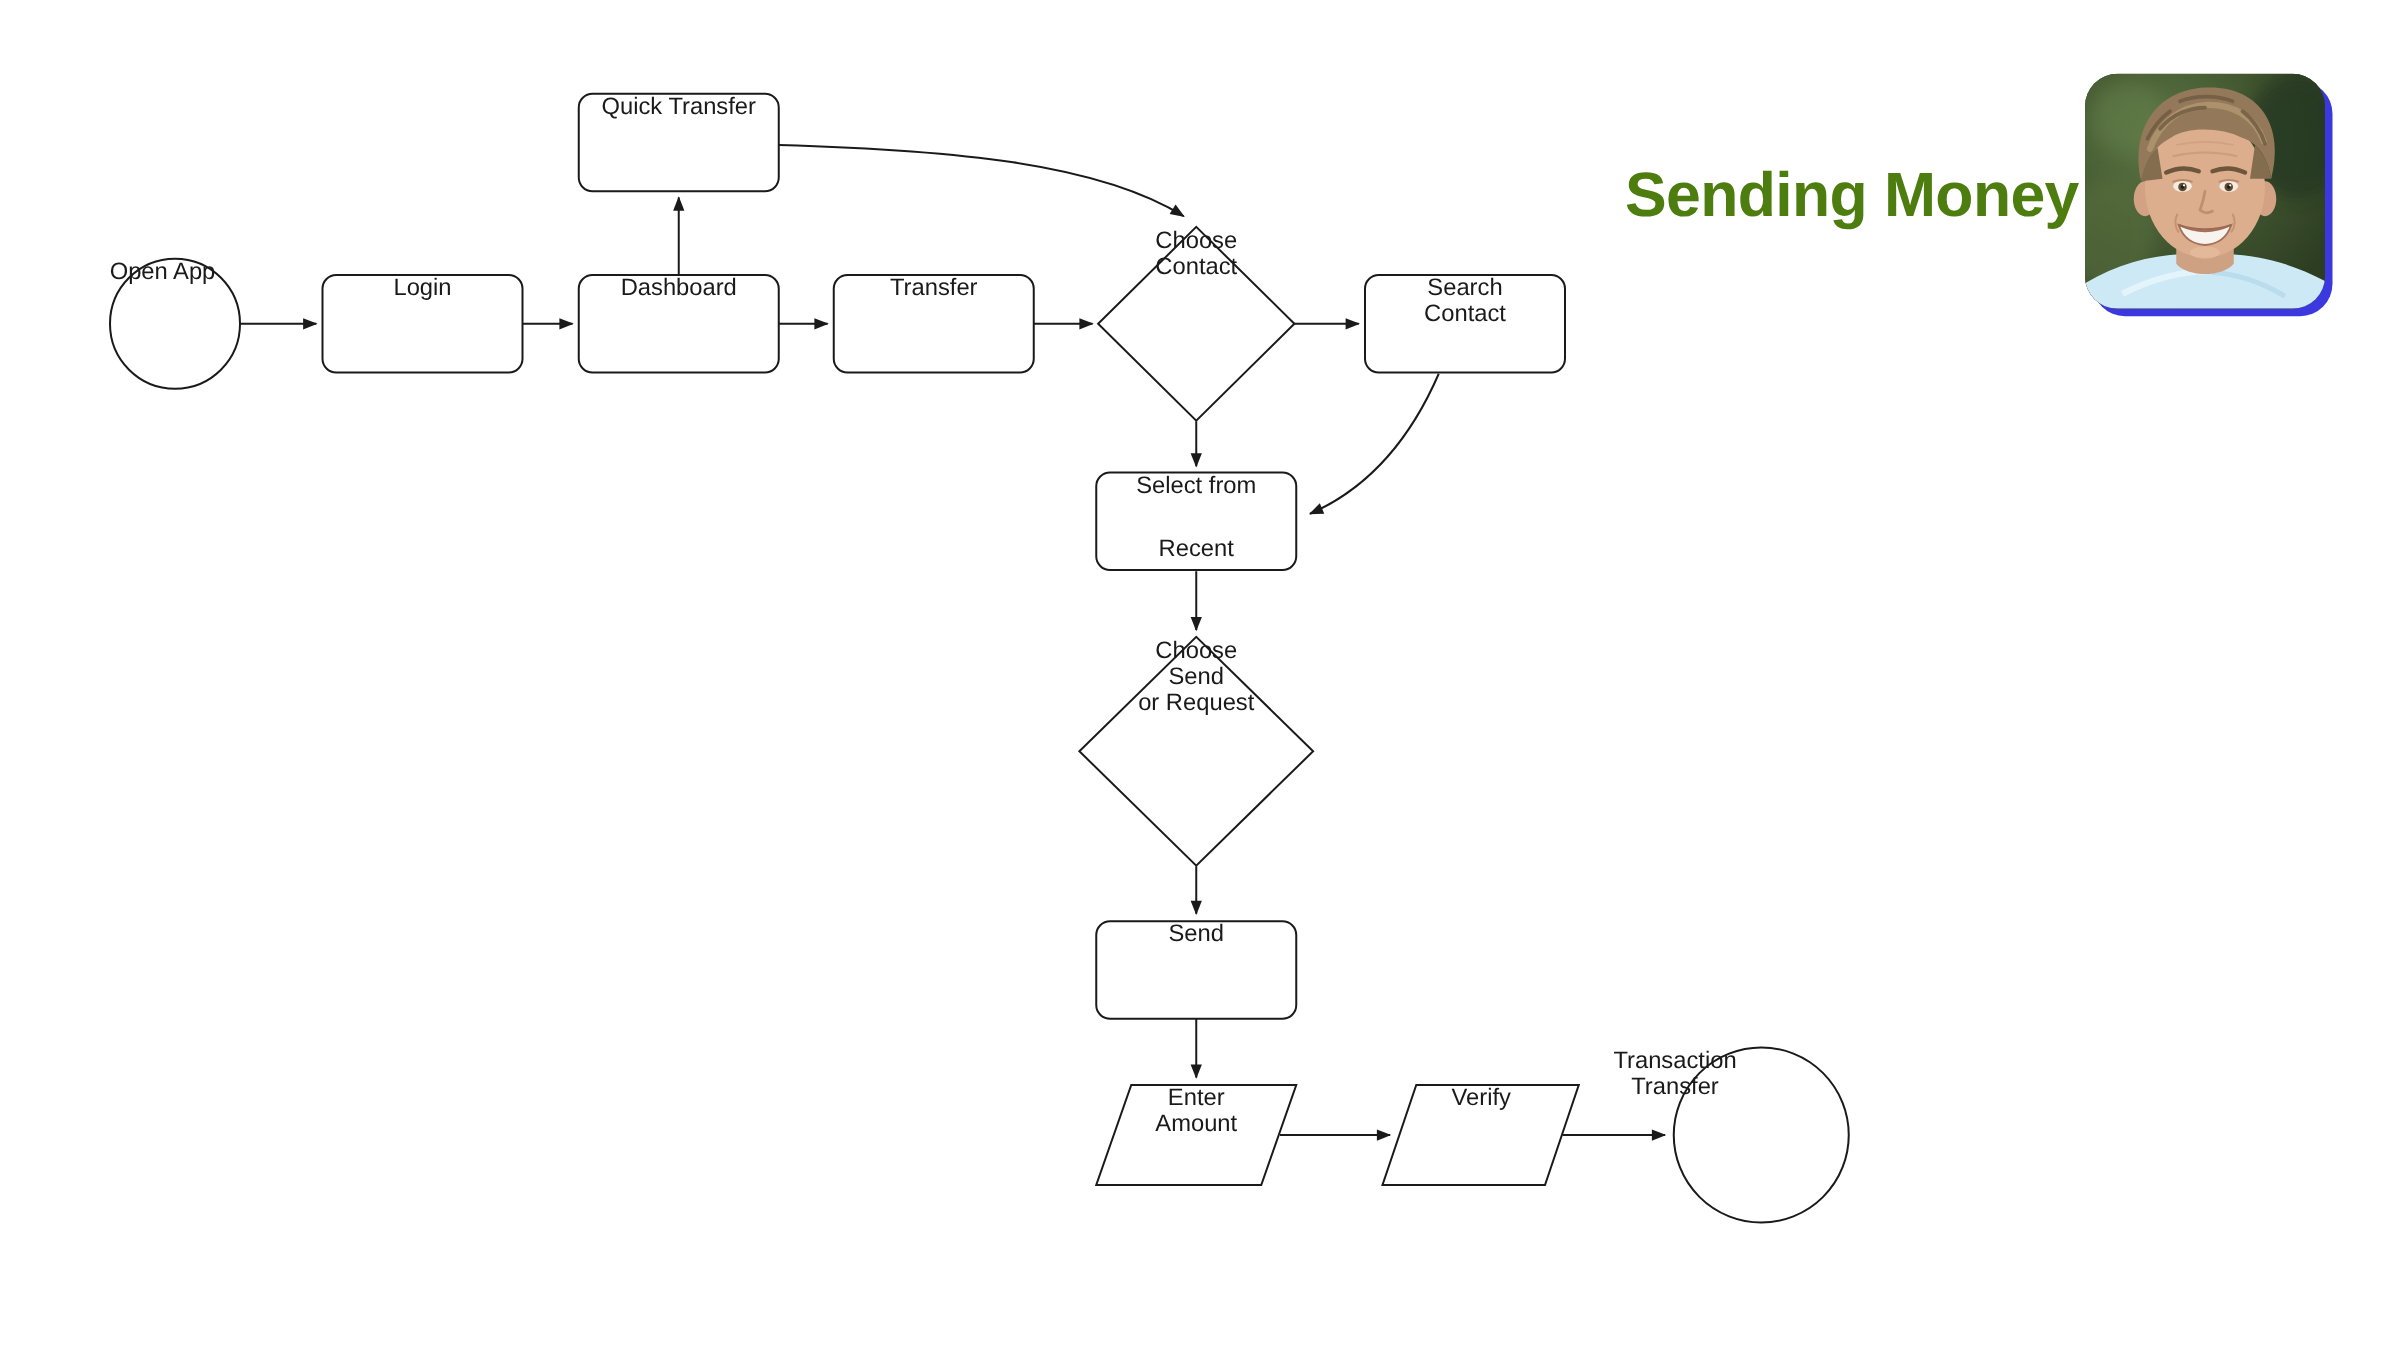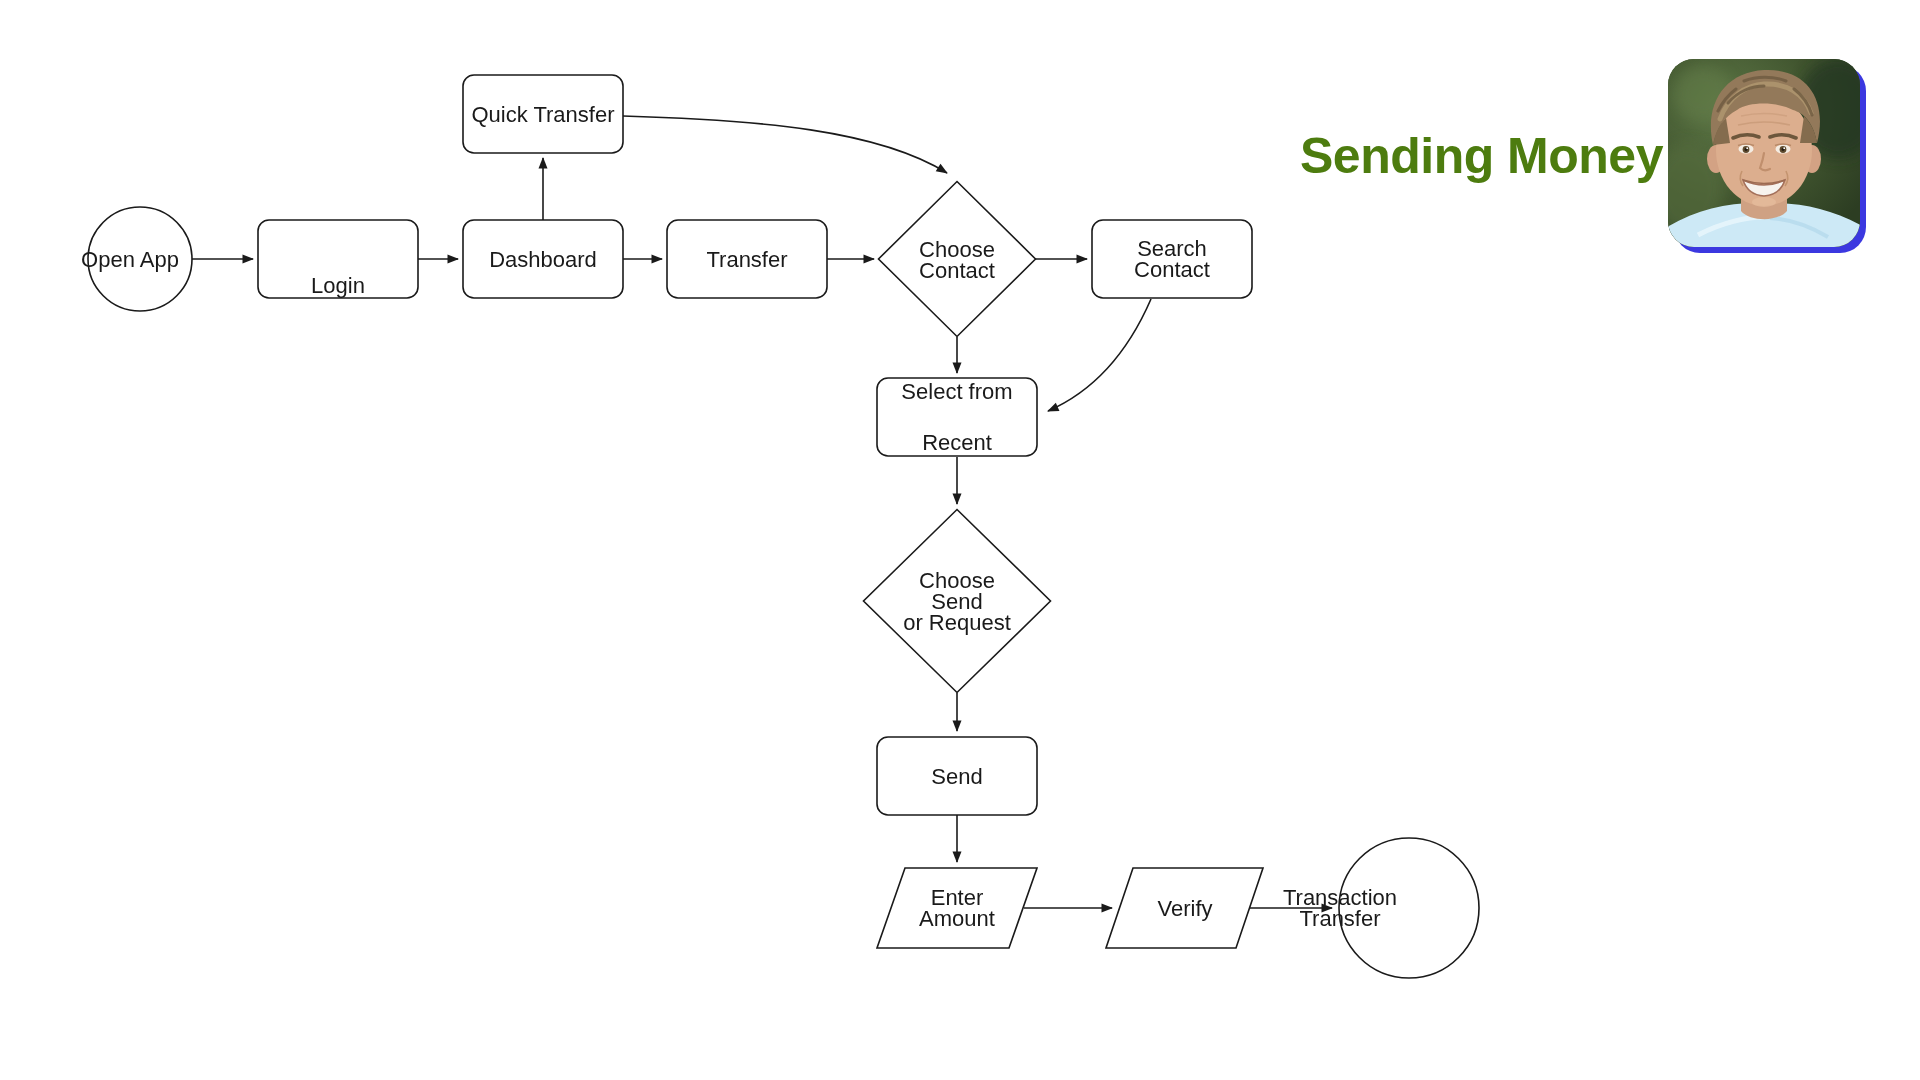--- a/index.html
+++ b/index.html
@@ -1,20 +1,20 @@
 <!DOCTYPE html>
 <html><head>
 <meta charset="utf-8">
 <style>
   html,body{margin:0;padding:0;background:#ffffff;}
   .stage{position:relative;width:1920px;height:1080px;background:#ffffff;overflow:hidden;
          font-family:"Liberation Sans","DejaVu Sans",sans-serif;}
   .diagram{position:absolute;left:0;top:0;}
-  .lbl{position:absolute;display:flex;flex-direction:column;align-items:center;justify-content:center;
-       text-align:center;color:#1a1a1a;font-size:22px;line-height:21px;pointer-events:none;}
+  .lbl{position:absolute;display:flex;flex-direction:column;align-items:center;justify-content:flex-start;
+       text-align:center;color:#1a1a1a;font-size:19px;line-height:21px;pointer-events:none;}
   .title{position:absolute;left:1300px;top:126px;font-size:50px;line-height:60px;font-weight:700;
          color:#4d7c0f;letter-spacing:-0.5px;white-space:nowrap;}
   .photo{position:absolute;left:1668px;top:59px;width:192px;height:188px;border-radius:26px;
          overflow:hidden;box-shadow:6px 6px 0 0 #3b38e0;background:#3f5233;}
   .photo svg{display:block;}
 </style>
 </head>
 <body>
 
 <div class="stage">
@@ -56,21 +56,21 @@
       <line x1="1024" y1="908" x2="1112" y2="908" marker-end="url(#ah)"></line>
       <line x1="1250" y1="908" x2="1332" y2="908" marker-end="url(#ah)"></line>
       <path d="M623,116 C760,120 878,130 947,173" marker-end="url(#ah)"></path>
       <path d="M1151,299 C1128,352 1094,391 1048,411" marker-end="url(#ah)"></path>
     </g>
   </svg>
 
   <div class="lbl" style="left:78px;top:207px;width:104px;height:104px;">
     <span>Open App</span>
   </div>
-  <div class="lbl" style="left:258px;top:220px;width:160px;height:78px;margin-top:26px;">
+  <div class="lbl" style="left:258px;top:220px;width:160px;height:78px;">
     <span>Login</span>
   </div>
   <div class="lbl" style="left:463px;top:75px;width:160px;height:78px;">
     <span>Quick Transfer</span>
   </div>
   <div class="lbl" style="left:463px;top:220px;width:160px;height:78px;">
     <span>Dashboard</span>
   </div>
   <div class="lbl" style="left:667px;top:220px;width:160px;height:78px;">
     <span>Transfer</span>

